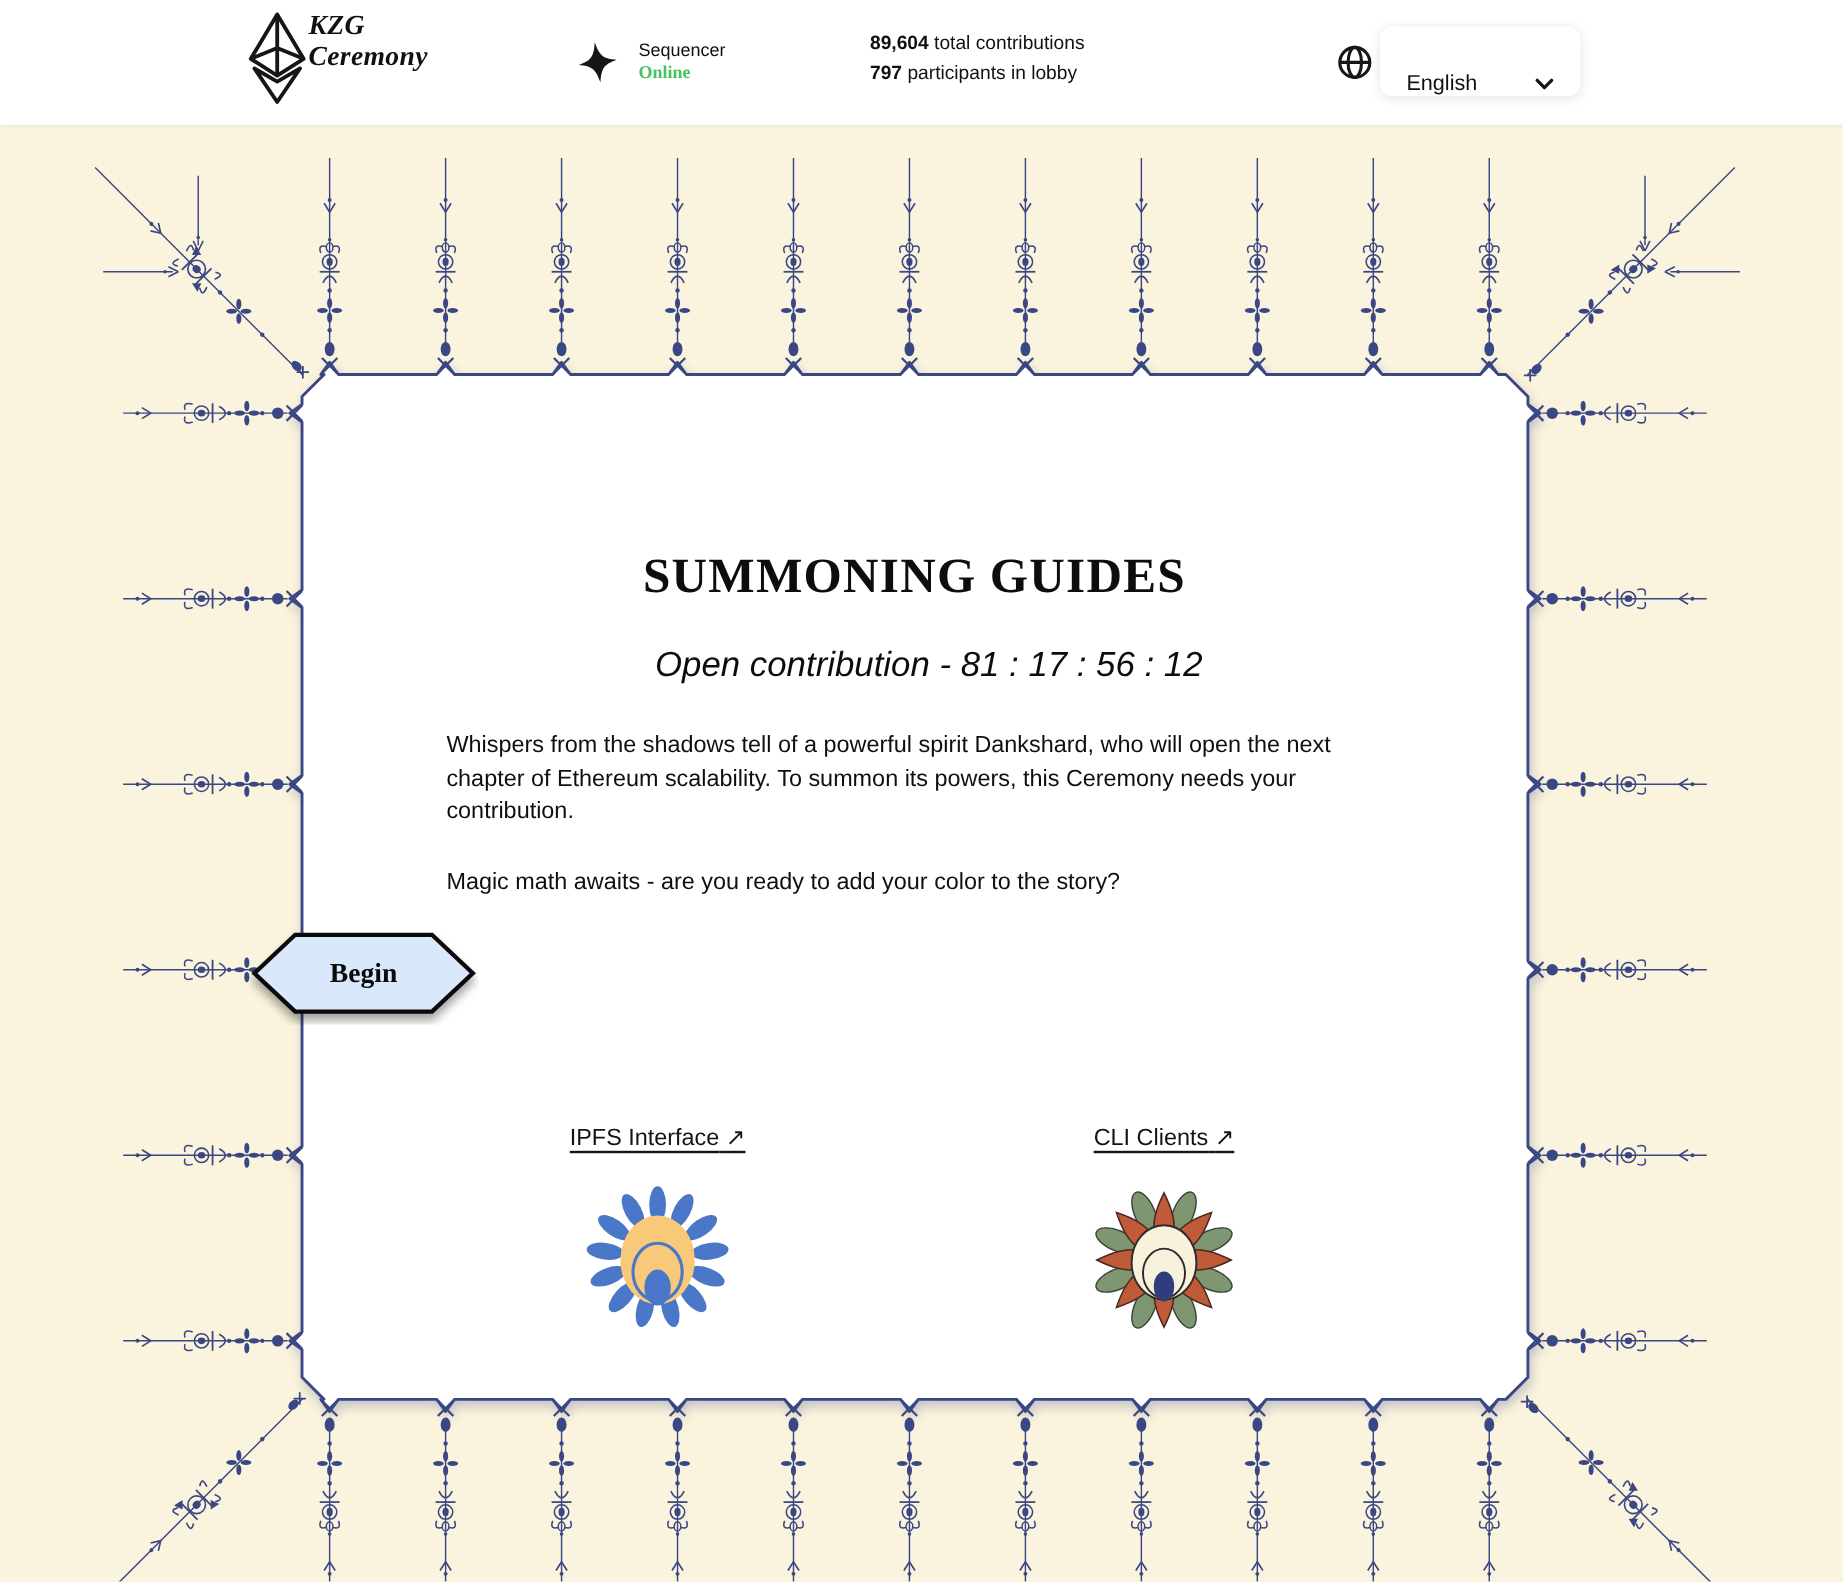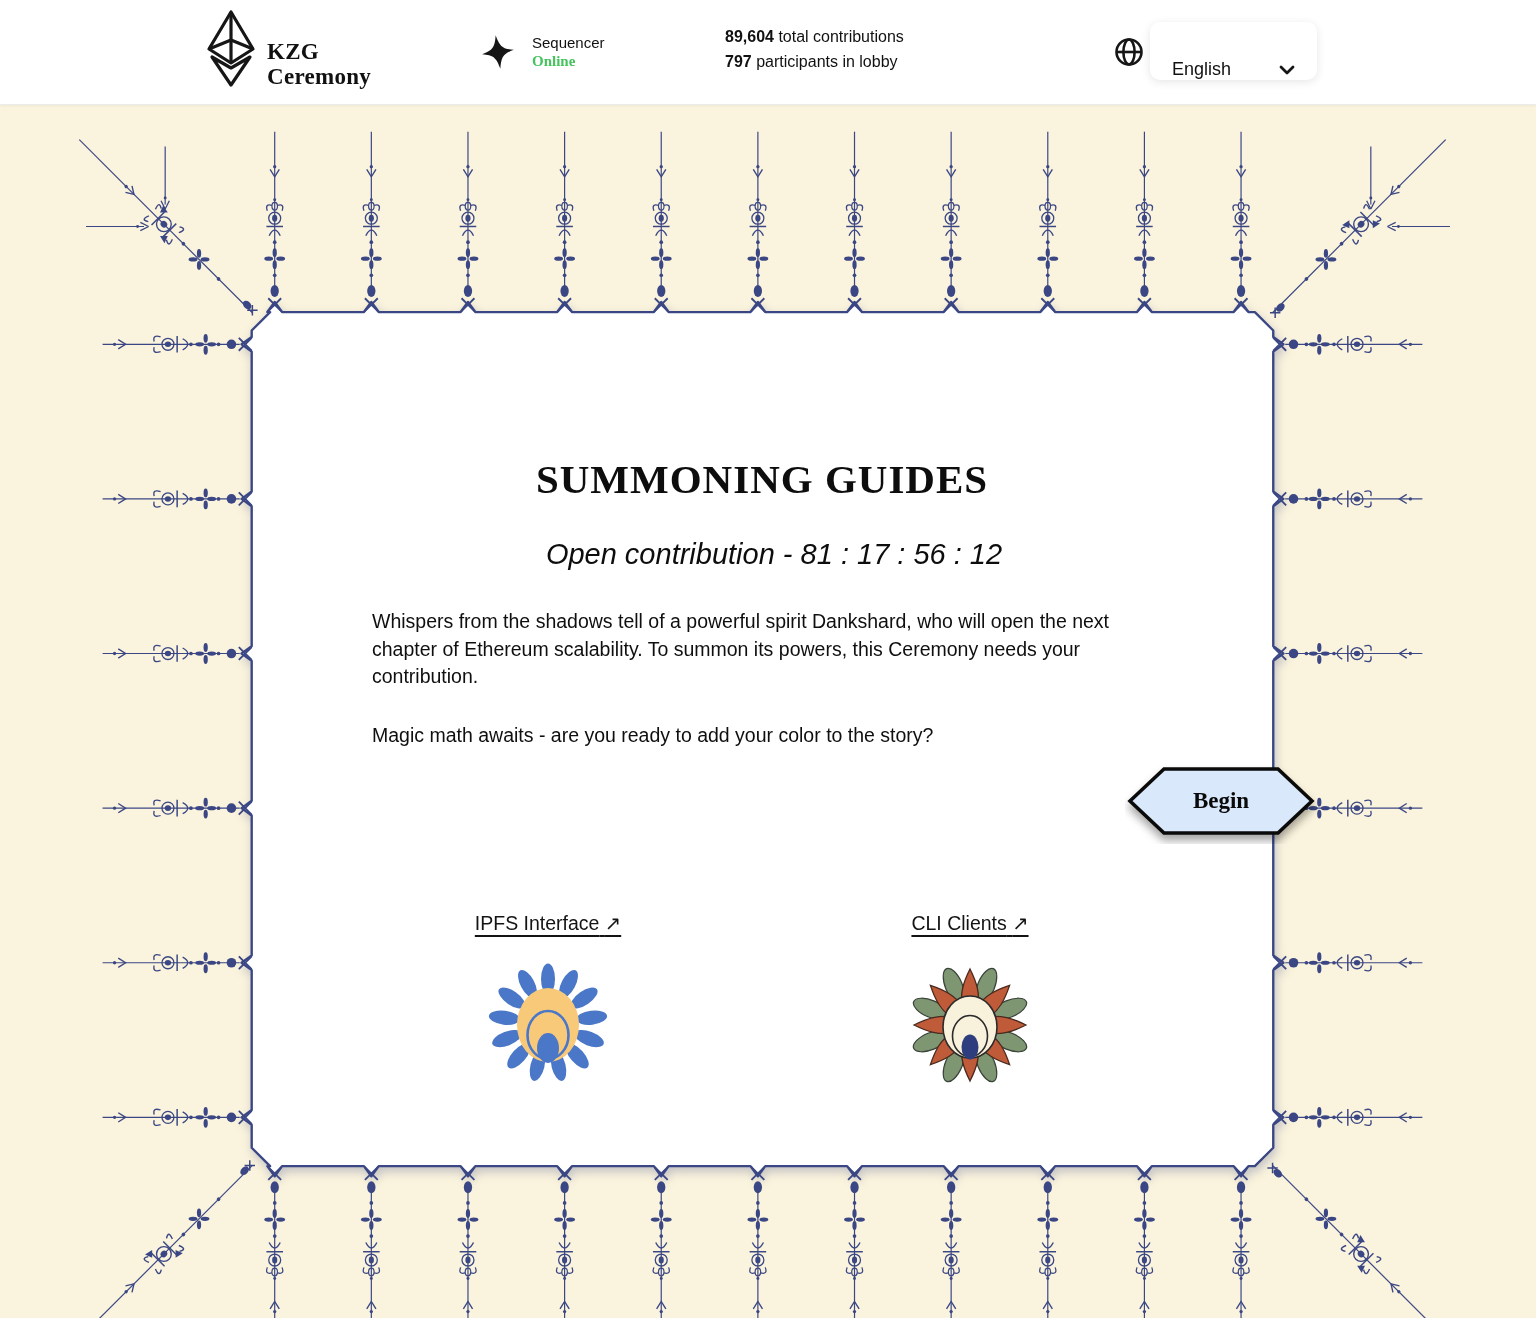--- a/index.html
+++ b/index.html
@@ -2,21 +2,21 @@
 <html><head>
 <meta charset="utf-8">
 <style>
   * { margin:0; padding:0; box-sizing:border-box; }
   html,body { width:1536px; height:1318px; overflow:hidden; background:#faf3dd;
               font-family:"Liberation Sans", sans-serif; color:#111; }
 
   
   .header { position:absolute; left:0; top:0; width:1536px; height:105px; background:#ffffff;
             border-bottom:1px solid #ececec; box-shadow:0 1px 3px rgba(0,0,0,.05); z-index:5; }
-  .logo-wrap { position:absolute; left:205px; top:8px; display:flex; align-items:flex-end; gap:10px; cursor:pointer; }
+  .logo-wrap { position:absolute; left:205px; top:8px; display:flex; align-items:flex-start; cursor:pointer;font-style:italic; }
   .logo-title { font-family:"Liberation Serif", serif; font-weight:bold; font-size:23px; line-height:1.12; letter-spacing:.3px; }
   .seq-wrap { position:absolute; left:480px; top:24px; display:flex; align-items:center; gap:16px; }
   .seq-label { font-size:15px; color:#111;text-align:center; }
   .seq-status { font-size:15px; font-weight:bold; color:#46c35e; margin-top:2px;font-family:Liberation Serif, serif; }
   .stats { position:absolute; left:725px; top:24px; font-size:16px; line-height:25px; }
   .stats b { font-weight:bold; }
   .lang-globe { position:absolute; left:1113px; top:36px; }
   .lang-select { position:absolute; left:1150px; top:22px; width:167px; height:58px; background:#fff;
                  border-radius:10px; box-shadow:0 2px 10px rgba(0,0,0,.10); display:flex; align-items:flex-end;
                  justify-content:space-between; padding:0 20px 0 22px; font-size:18px; cursor:pointer; }
@@ -28,26 +28,26 @@
 
   
   .content { position:absolute; left:207px; top:330px; width:1110px; height:928px; z-index:3; }
   .page-title { position:absolute; top:125px; left:0; width:100%; text-align:center;
                 font-family:"Liberation Serif", serif; font-weight:bold; font-size:41px; letter-spacing:1px; color:#0d0d0d; }
   .countdown { position:absolute; top:208px; left:12px; width:100%; text-align:center;
                font-style:italic; font-size:29px; color:#0d0d0d; }
   .para { position:absolute; left:165px; width:760px; font-size:19.5px; line-height:1.42; color:#0f0f0f; }
   .para1 { top:278px; }
   .para2 { top:392px; }
-  .begin-wrap { position:absolute; top:432px; left:0; width:100%; display:flex; justify-content:flex-end; }
+  .begin-wrap { position:absolute; top:442px; left:0; width:100%; display:flex; justify-content:flex-start; }
   .begin-btn { position:relative; width:192px; height:82px; background:none; border:none; cursor:pointer; }
   .begin-btn svg { position:absolute; left:0; top:0; }
   .begin-label { position:absolute; left:0; top:6px; width:100%; height:66px; display:flex; align-items:center;
                  justify-content:center; font-family:"Liberation Serif", serif; font-weight:bold; font-size:23px; color:#0a0a0a; }
-  .guide-col { position:absolute; top:582px; width:300px; text-align:center; }
+  .guide-col { position:absolute; top:606px; width:300px; text-align:center; }
   .col-ipfs { left:191px; } .col-cli { left:613px; }
   .guide-link { display:inline-block; font-size:19.5px; color:#141414; text-decoration:underline;
                 text-underline-offset:5px; text-decoration-thickness:1.5px; cursor:pointer; }
   .flower { margin-top:26px; }
 </style>
 </head>
 <body>
 
 <div class="header">
   <div class="logo-wrap">

